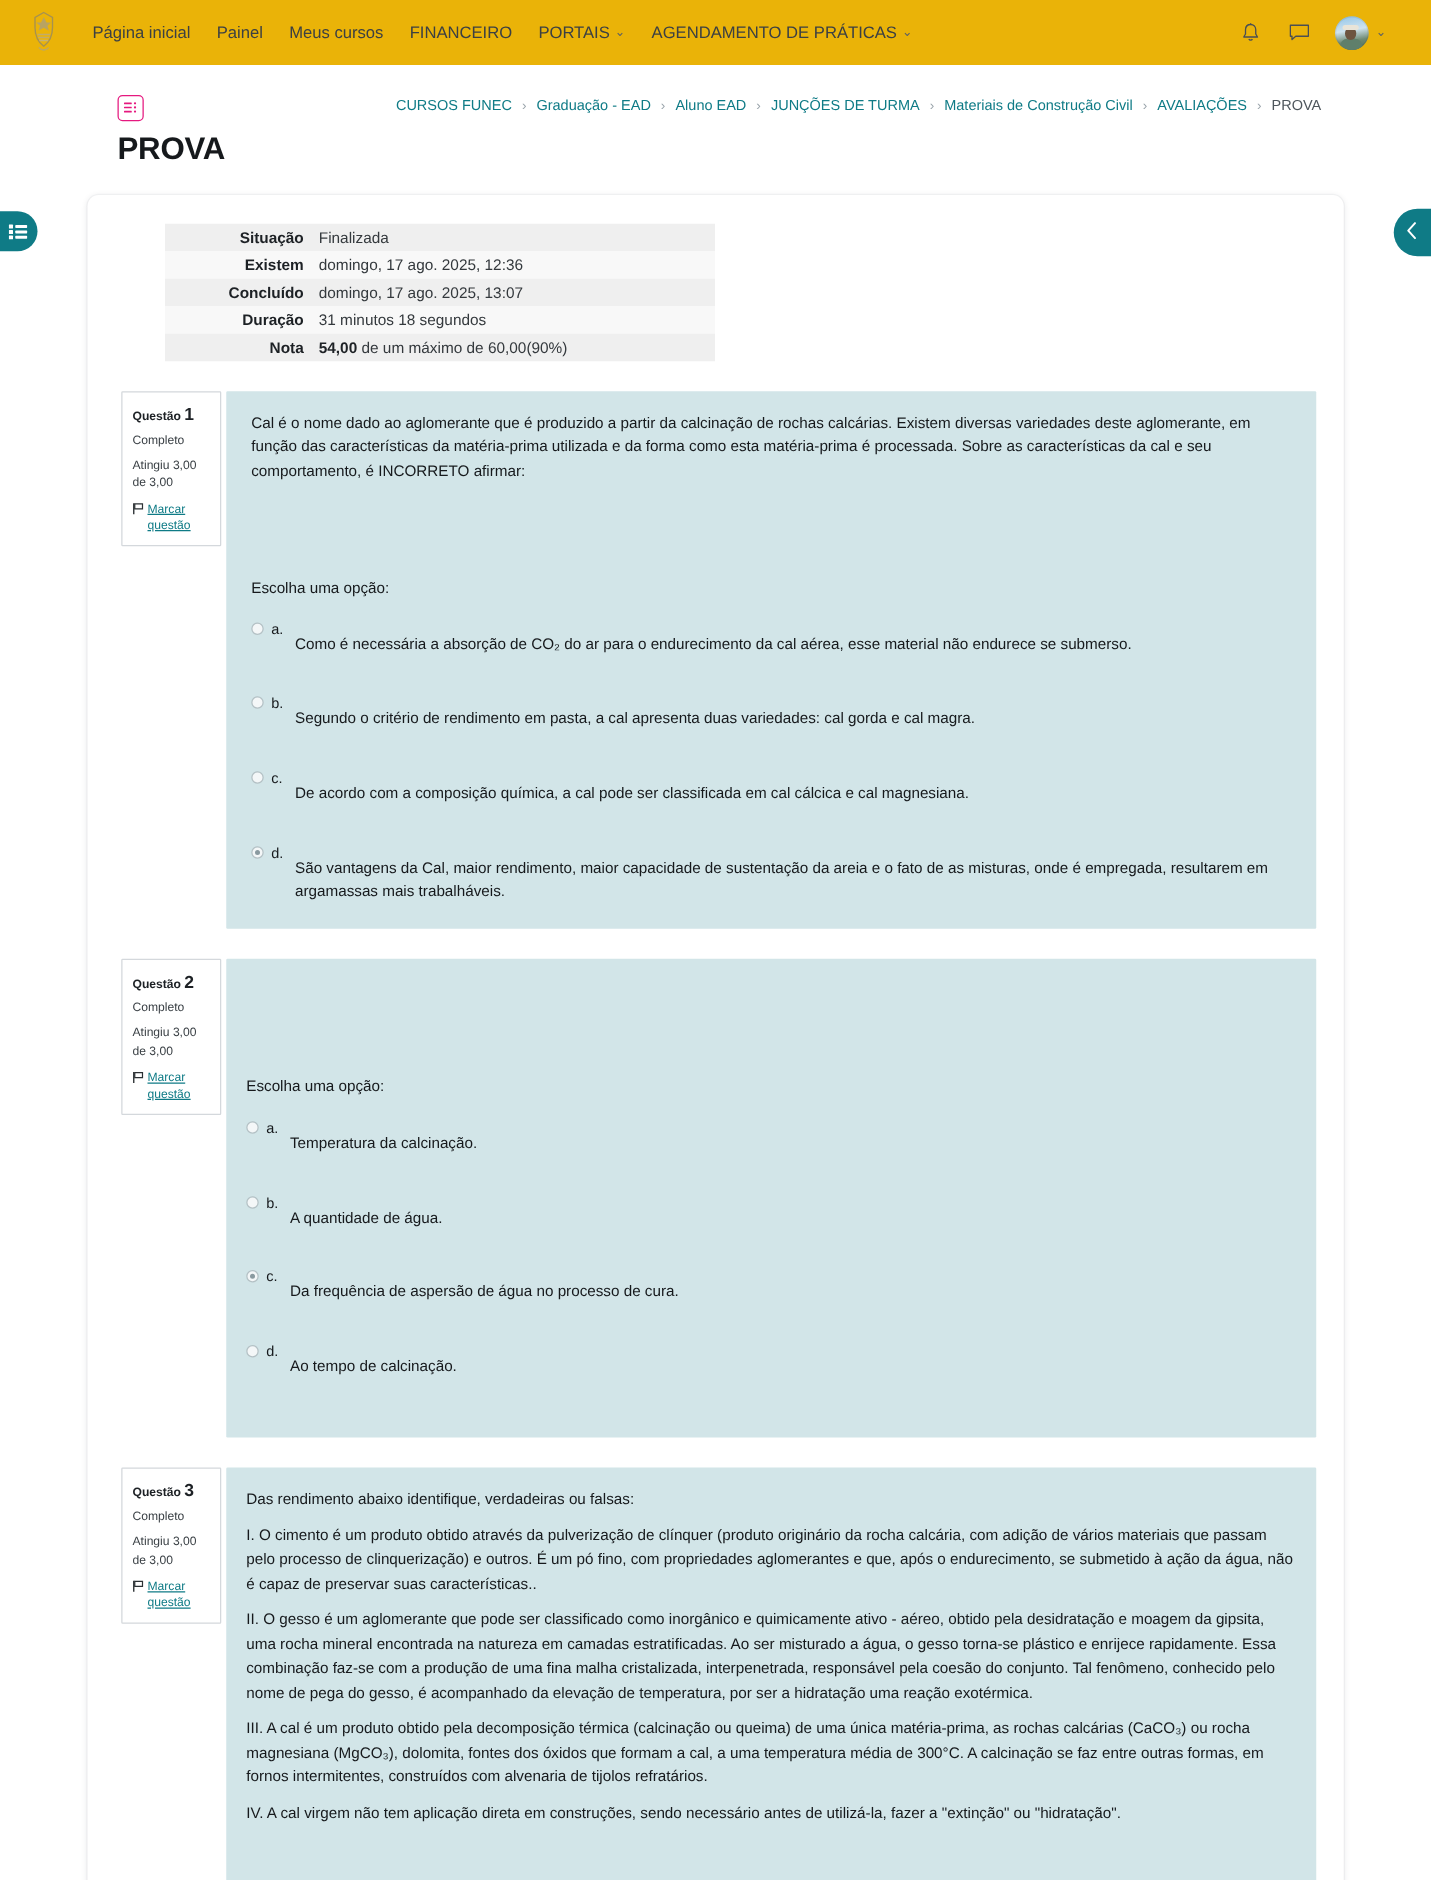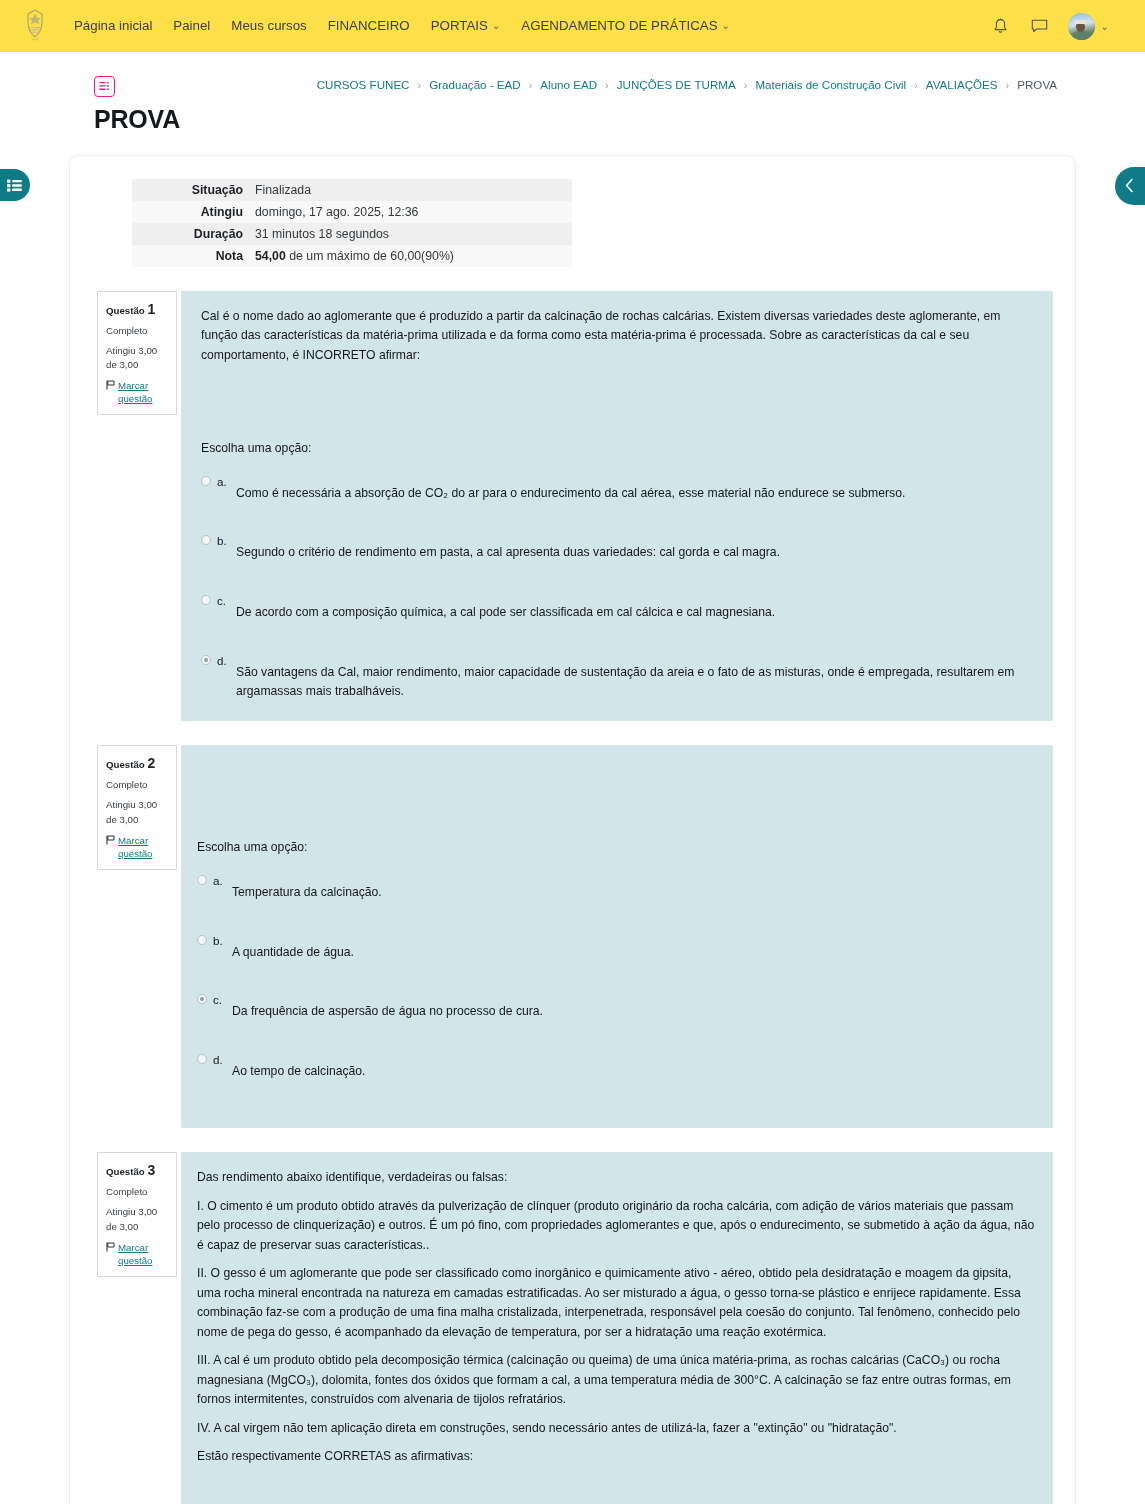--- a/index.html
+++ b/index.html
@@ -8,21 +8,21 @@
     margin: 0; padding: 0;
     background: #ffffff;
     font-family: "Liberation Sans", "DejaVu Sans", sans-serif;
     color: #1d2125;
   }
   body { width: 1145px; min-height: 1504px; position: relative; overflow-x: hidden; }
 
   
   .navbar {
     height: 52px;
-    background: #fde047;
+    background: #eab308;
     display: flex;
     align-items: center;
     padding: 0 14px 0 18px;
     position: relative;
     z-index: 30;
   }
   .brand-logo {
     width: 34px; height: 38px;
     margin-right: 22px;
     flex: 0 0 auto;
@@ -396,22 +396,26 @@
 
   <div class="content-card">
 
     <table class="summary-table">
       <tbody>
         <tr>
           <th>Situação</th>
           <td>Finalizada</td>
         </tr>
         <tr>
-          <th>Atingiu</th>
+          <th>Existem</th>
           <td>domingo, 17 ago. 2025, 12:36</td>
+        </tr>
+        <tr>
+          <th>Concluído</th>
+          <td>domingo, 17 ago. 2025, 13:07</td>
         </tr>
         <tr>
           <th>Duração</th>
           <td>31 minutos 18 segundos</td>
         </tr>
         <tr>
           <th>Nota</th>
           <td><b>54,00</b><span> de um máximo de 60,00(90%)</span></td>
         </tr>
       </tbody>
@@ -537,21 +541,20 @@
         </div>
       </div>
 
       <div class="qbody">
         <div class="qtext">
           <p>Das rendimento abaixo identifique, verdadeiras ou falsas:</p>
           <p>I. O cimento é um produto obtido através da pulverização de clínquer (produto originário da rocha calcária, com adição de vários materiais que passam pelo processo de clinquerização) e outros. É um pó fino, com propriedades aglomerantes e que, após o endurecimento, se submetido à ação da água, não é capaz de preservar suas características..</p>
           <p>II. O gesso é um aglomerante que pode ser classificado como inorgânico e quimicamente ativo - aéreo, obtido pela desidratação e moagem da gipsita, uma rocha mineral encontrada na natureza em camadas estratificadas. Ao ser misturado a água, o gesso torna-se plástico e enrijece rapidamente. Essa combinação faz-se com a produção de uma fina malha cristalizada, interpenetrada, responsável pela coesão do conjunto. Tal fenômeno, conhecido pelo nome de pega do gesso, é acompanhado da elevação de temperatura, por ser a hidratação uma reação exotérmica.</p>
           <p>III. A cal é um produto obtido pela decomposição térmica (calcinação ou queima) de uma única matéria-prima, as rochas calcárias (CaCO₃) ou rocha magnesiana (MgCO₃), dolomita, fontes dos óxidos que formam a cal, a uma temperatura média de 300°C. A calcinação se faz entre outras formas, em fornos intermitentes, construídos com alvenaria de tijolos refratários.</p>
           <p>IV. A cal virgem não tem aplicação direta em construções, sendo necessário antes de utilizá-la, fazer a "extinção" ou "hidratação".</p>
-          <p>Estão respectivamente CORRETAS as afirmativas:</p>
         </div>
 
         <div style="height:62px"></div>
 
       </div>
     </div>
 
   </div>
 </div>
 

